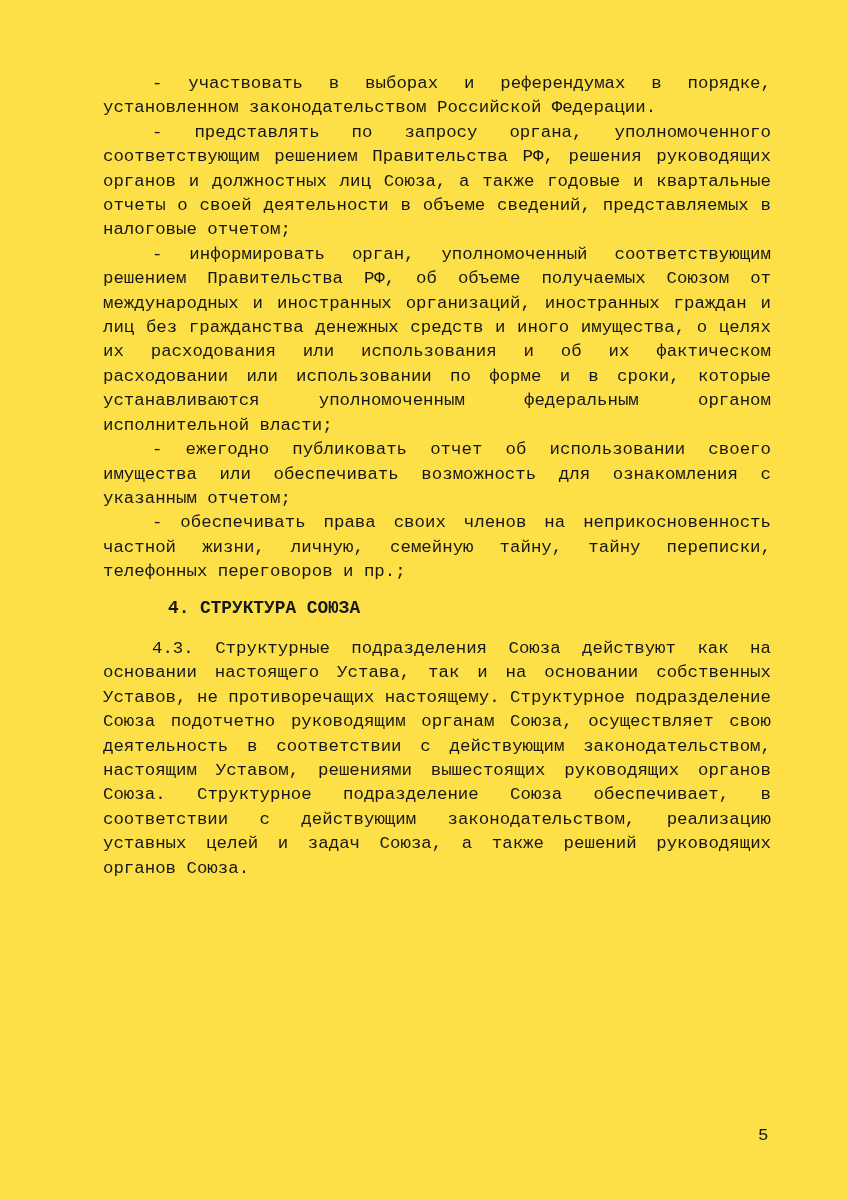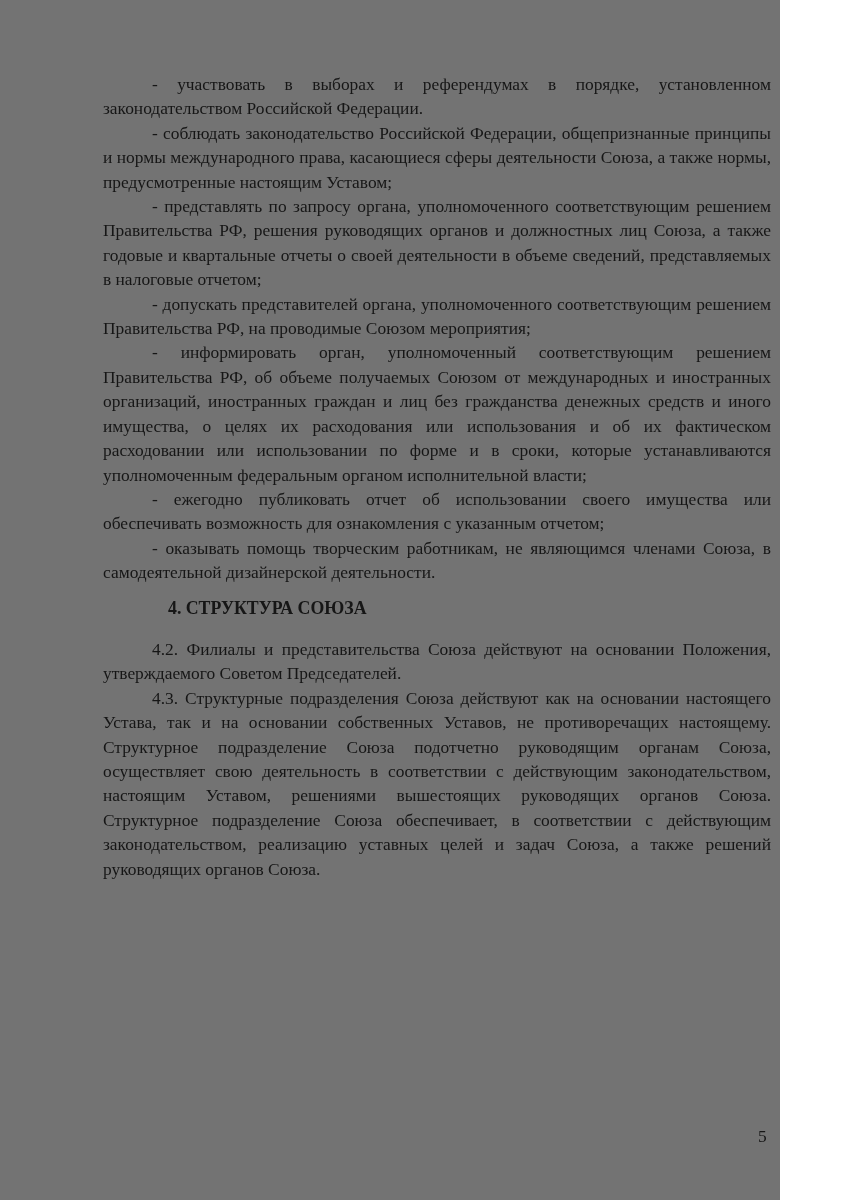--- a/index.html
+++ b/index.html
@@ -2,25 +2,25 @@
 <html lang="ru"><head>
 <meta charset="utf-8">
 <style>
   html, body {
     margin: 0;
     padding: 0;
     background: #ffffff;
   }
   .page {
     position: relative;
-    width: 780px;
+    width: 848px;
     height: 1200px;
-    background: #737373;
+    background: #fde047;
     overflow: hidden;
-    font-family: Liberation Serif, serif;
+    font-family: Liberation Mono, monospace;
     color: #161616;
   }
   .text-block {
     position: absolute;
     left: 103px;
     top: 72px;
     width: 668px;
     font-size: 17.4px;
     line-height: 24.4px;
     text-align: justify;
@@ -47,25 +47,22 @@
     font-size: 17.4px;
     line-height: 24.4px;
   }
 </style>
 </head>
 <body>
 
 <div class="page">
   <div class="text-block">
     <p>- участвовать в выборах и референдумах в порядке, установленном законодательством Российской Федерации.</p>
-    <p>- соблюдать законодательство Российской Федерации, общепризнанные принципы и нормы международного права, касающиеся сферы деятельности Союза, а также нормы, предусмотренные настоящим Уставом;</p>
     <p>- представлять по запросу органа, уполномоченного соответствующим решением Правительства РФ, решения руководящих органов и должностных лиц Союза, а также годовые и квартальные отчеты о своей деятельности в объеме сведений, представляемых в налоговые отчетом;</p>
-    <p>- допускать представителей органа, уполномоченного соответствующим решением Правительства РФ, на проводимые Союзом мероприятия;</p>
     <p>- информировать орган, уполномоченный соответствующим решением Правительства РФ, об объеме получаемых Союзом от международных и иностранных организаций, иностранных граждан и лиц без гражданства денежных средств и иного имущества, о целях их расходования или использования и об их фактическом расходовании или использовании по форме и в сроки, которые устанавливаются уполномоченным федеральным органом исполнительной власти;</p>
     <p>- ежегодно публиковать отчет об использовании своего имущества или обеспечивать возможность для ознакомления с указанным отчетом;</p>
-    <p>- оказывать помощь творческим работникам, не являющимся членами Союза, в самодеятельной дизайнерской деятельности.</p>
+    <p>- обеспечивать права своих членов на неприкосновенность частной жизни, личную, семейную тайну, тайну переписки, телефонных переговоров и пр.;</p>
     <h2 class="section-heading">4. СТРУКТУРА СОЮЗА</h2>
-    <p>4.2. Филиалы и представительства Союза действуют на основании Положения, утверждаемого Советом Председателей.</p>
     <p>4.3. Структурные подразделения Союза действуют как на основании настоящего Устава, так и на основании собственных Уставов, не противоречащих настоящему. Структурное подразделение Союза подотчетно руководящим органам Союза, осуществляет свою деятельность в соответствии с действующим законодательством, настоящим Уставом, решениями вышестоящих руководящих органов Союза. Структурное подразделение Союза обеспечивает, в соответствии с действующим законодательством, реализацию уставных целей и задач Союза, а также решений руководящих органов Союза.</p>
 
   </div>
   <div class="page-number">5</div>
 </div>
 
 </body></html>

